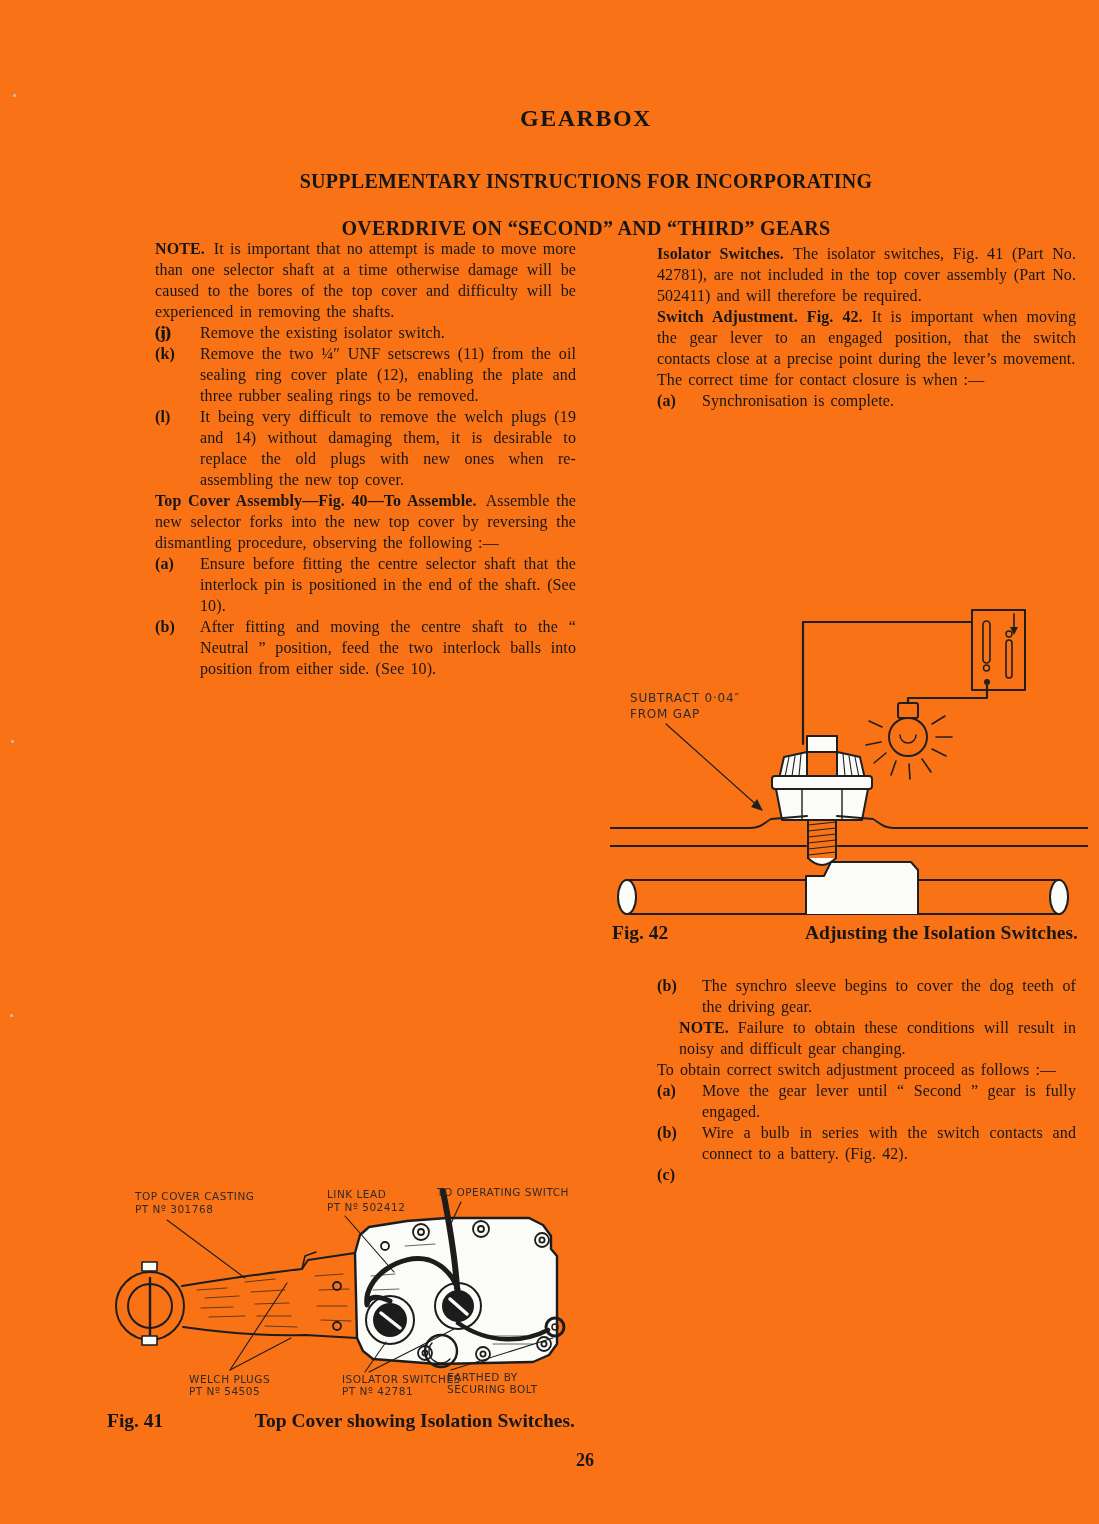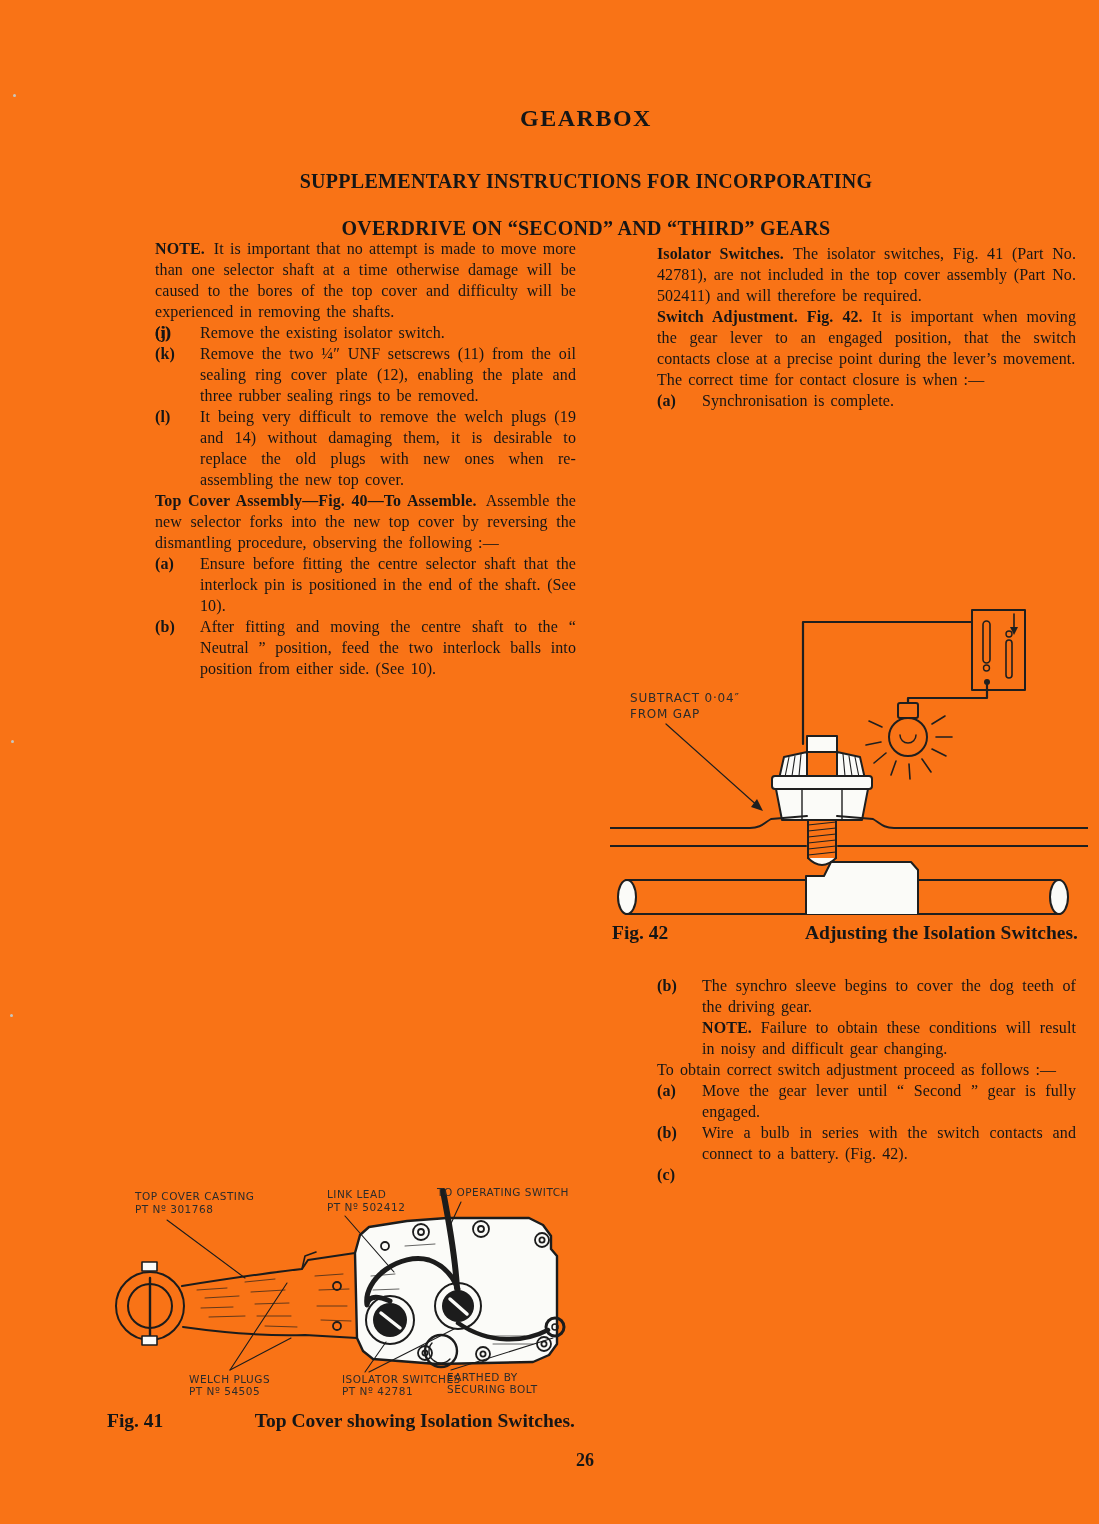--- a/index.html
+++ b/index.html
@@ -176,21 +176,21 @@
       <text x="20" y="122">FROM GAP</text>
     </svg>
     <div class="figcap">
       <span>Fig. 42</span>
       <span>Adjusting the Isolation Switches.</span>
     </div>
   </div>
 
   <div class="col col-right-bot">
     <div class="li sb1"><span class="m">(b)</span><span>The synchro sleeve begins to cover the dog teeth of the driving gear.</span></div>
-    <p class="indent sb2" style="margin-left:45px"><span class="lead">NOTE.</span><span>Failure to obtain these conditions will result in noisy and difficult gear changing.</span></p>
+    <p class="indent sb2" style="margin-left:22px"><span class="lead">NOTE.</span><span>Failure to obtain these conditions will result in noisy and difficult gear changing.</span></p>
     <p class="sb3">To obtain correct switch adjustment proceed as follows :—</p>
     <div class="li sb4"><span class="m">(a)</span><span>Move the gear lever until “ Second ” gear is fully engaged.</span></div>
     <div class="li sb5"><span class="m">(b)</span><span>Wire a bulb in series with the switch contacts and connect to a battery. (Fig. 42).</span></div>
     <div class="li"><span class="m">(c)</span></div>
   </div>
 
   <div class="fig fig41">
     <svg width="480" height="214" viewBox="0 0 480 214">
       <g stroke="#1c1c1c" fill="none" stroke-width="2" stroke-linecap="round" stroke-linejoin="round">
 

